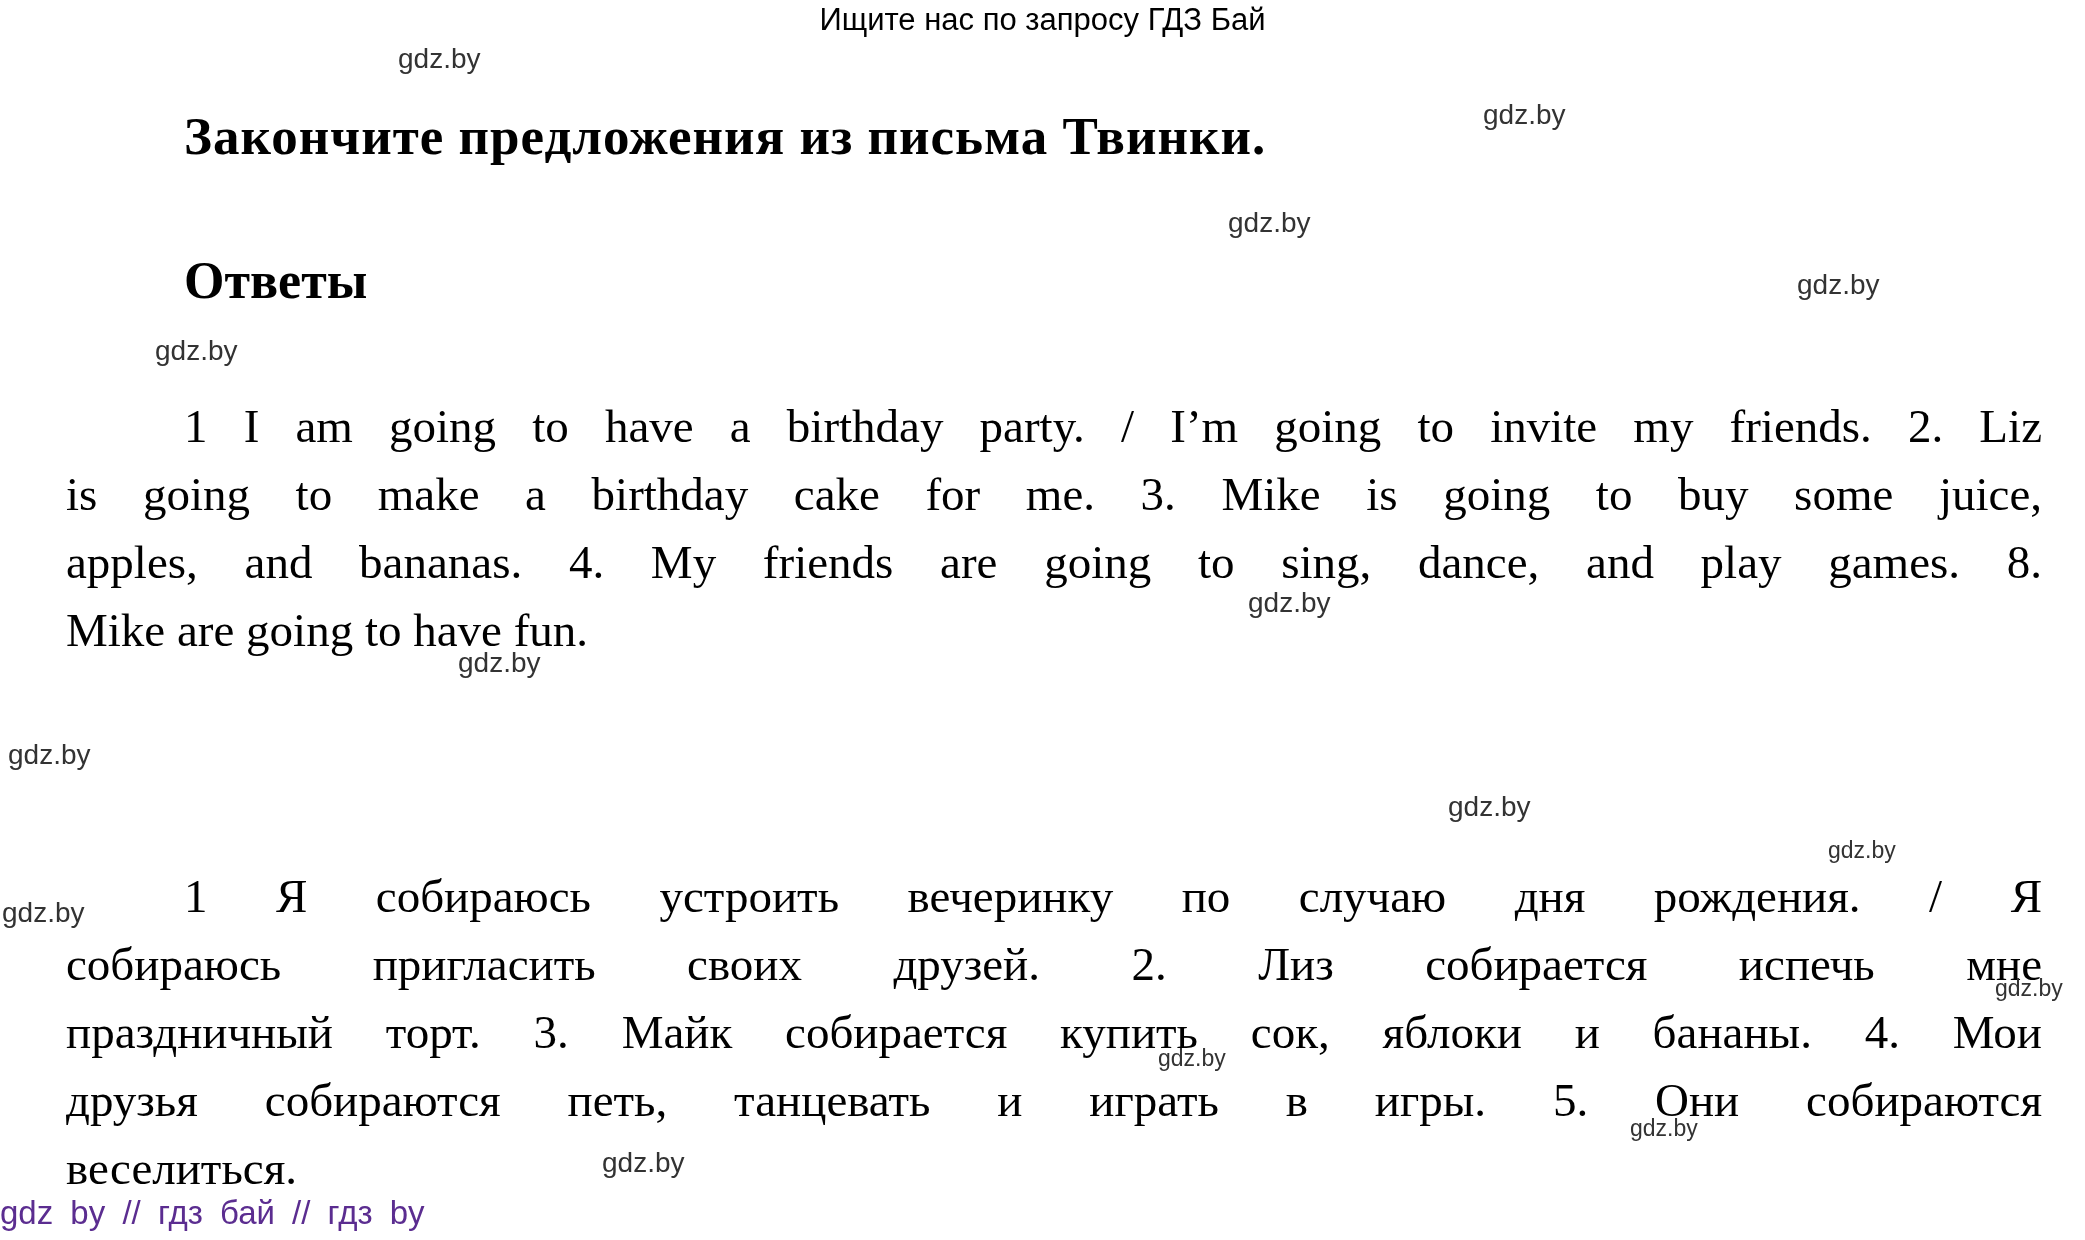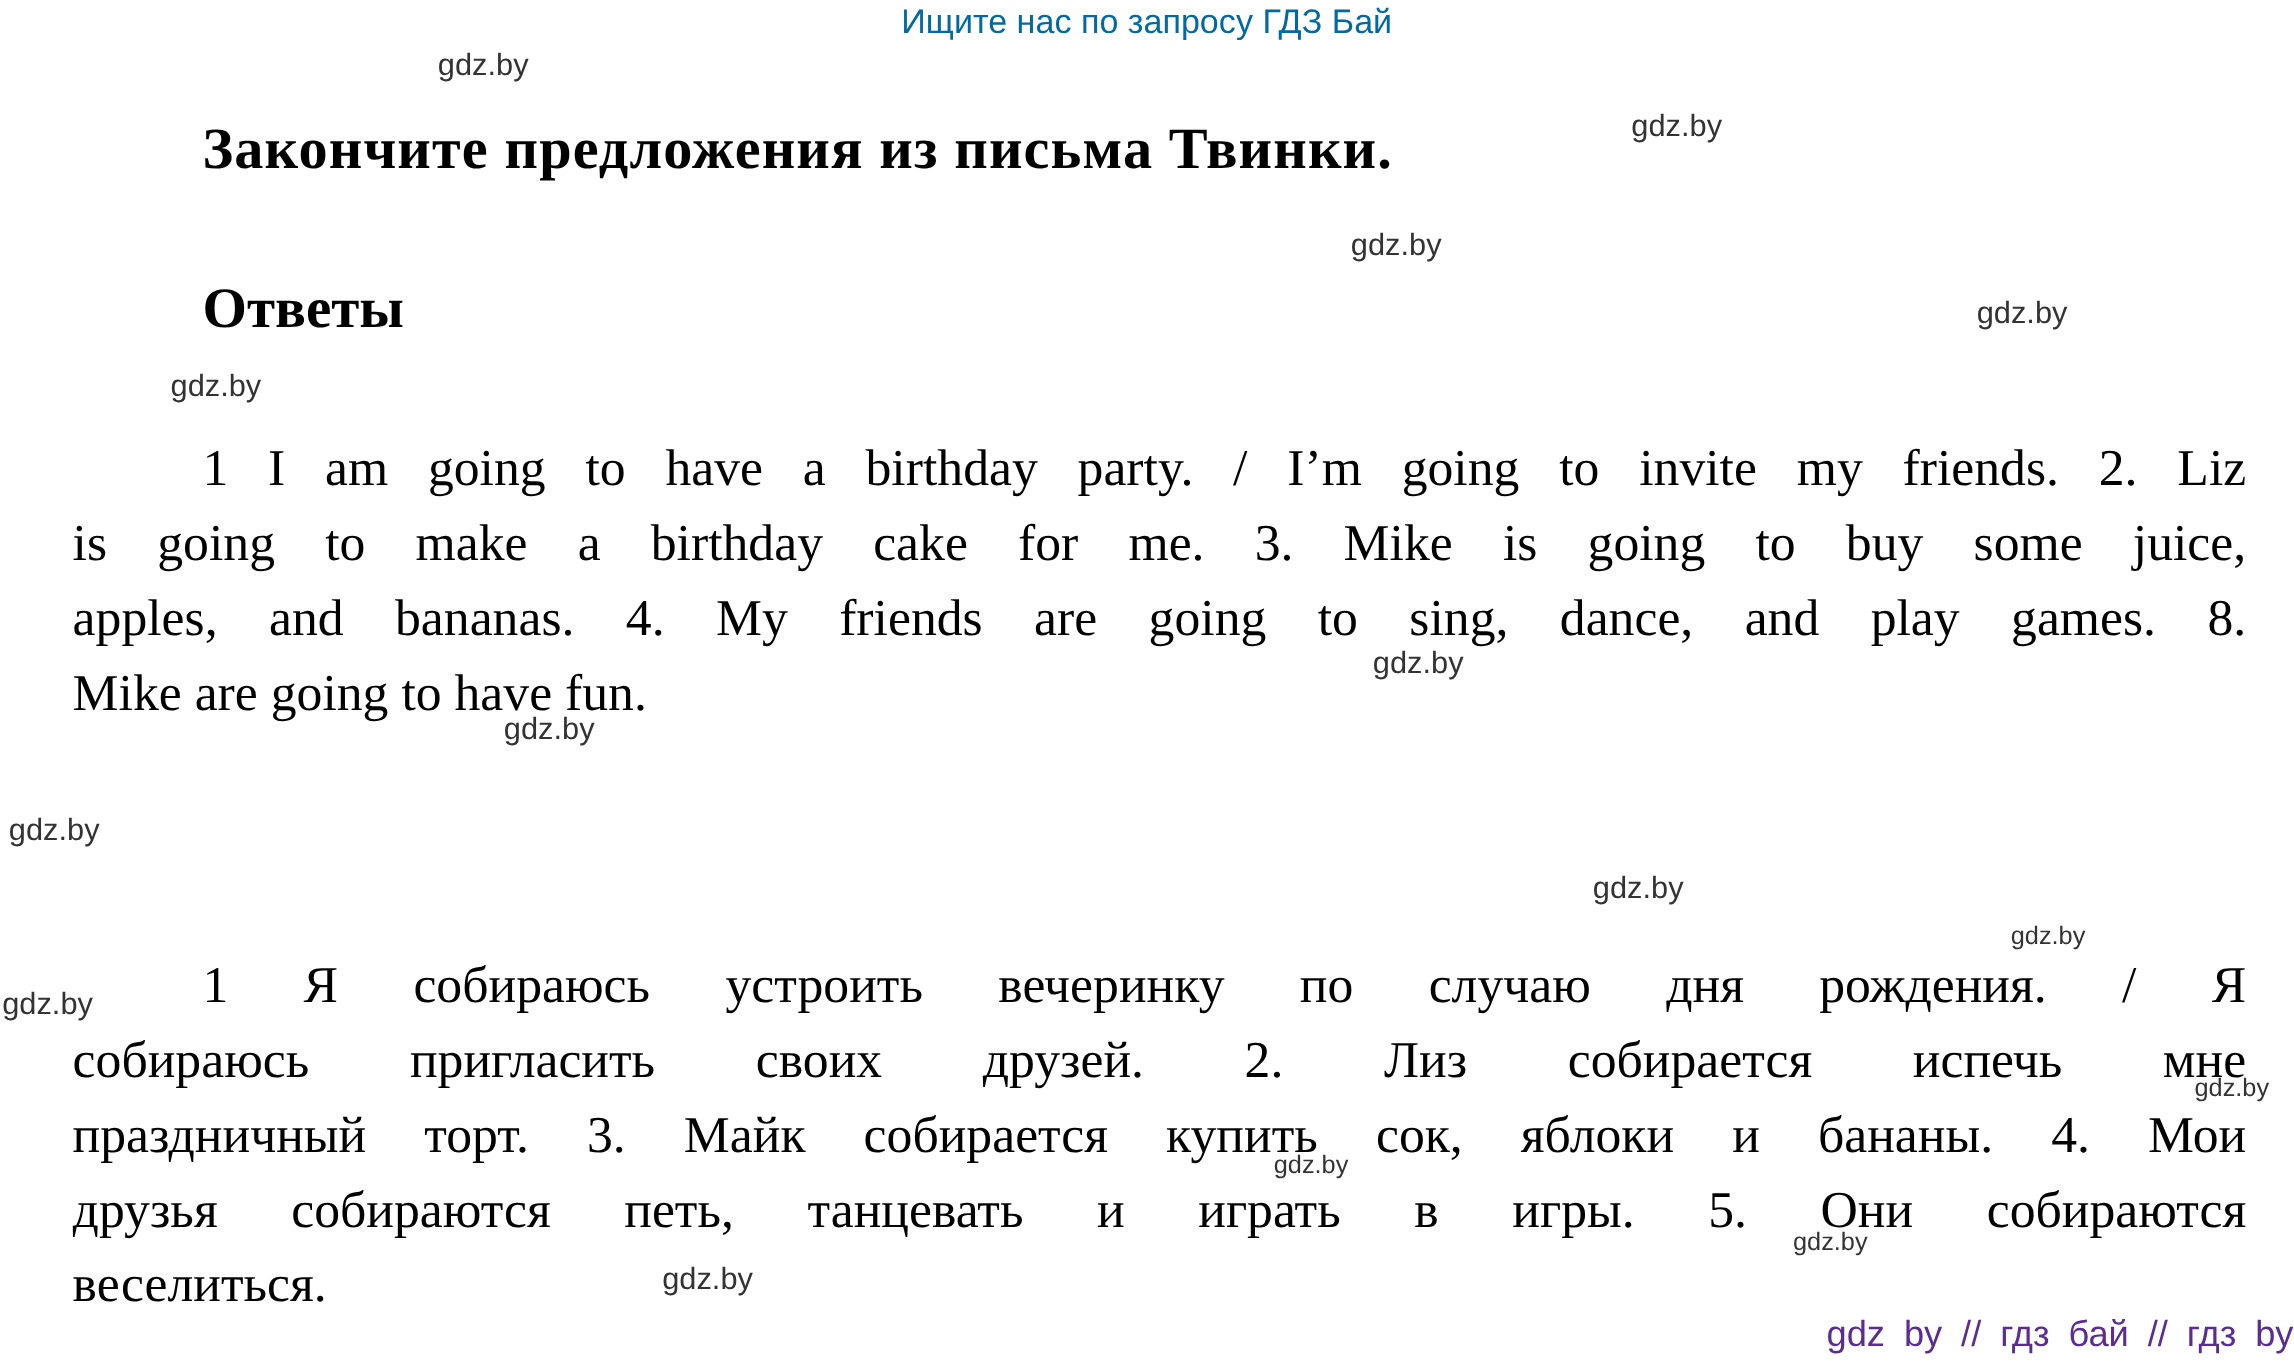--- a/index.html
+++ b/index.html
@@ -68,38 +68,38 @@
   .plain {
     height: 68px;
     overflow: hidden;
     text-align: left;
   }
   .purple-footer {
     position: absolute;
     top: 1194px;
     left: 0;
     width: 100%;
-    text-align: right;
+    text-align: left;
     font-family: "Liberation Sans", sans-serif;
     font-size: 33px;
     word-spacing: 8px;
   }
   .wm {
     position: absolute;
     font-family: "Liberation Sans", sans-serif;
     white-space: nowrap;
     line-height: 1.1;
   }
 </style>
 </head>
 <body>
 
 <div class="page">
 
-  <div class="green-banner" style="color: #0369a1;">Ищите нас по запросу ГДЗ Бай</div>
+  <div class="green-banner" style="color: #000000;">Ищите нас по запросу ГДЗ Бай</div>
 
   <h1 class="title">Закончите предложения из письма Твинки.</h1>
 
   <h2 class="subhead otvety">Ответы</h2>
 
   <div class="para en">
     <div class="jline indent">1 I am going to have a birthday party. / I’m going to invite my friends. 2. Liz</div>
     <div class="jline">is going to make a birthday cake for me. 3. Mike is going to buy some juice,</div>
     <div class="jline">apples, and bananas. 4. My friends are going to sing, dance, and play games. 8.</div>
     <div class="plain">Mike are going to have fun.</div>

